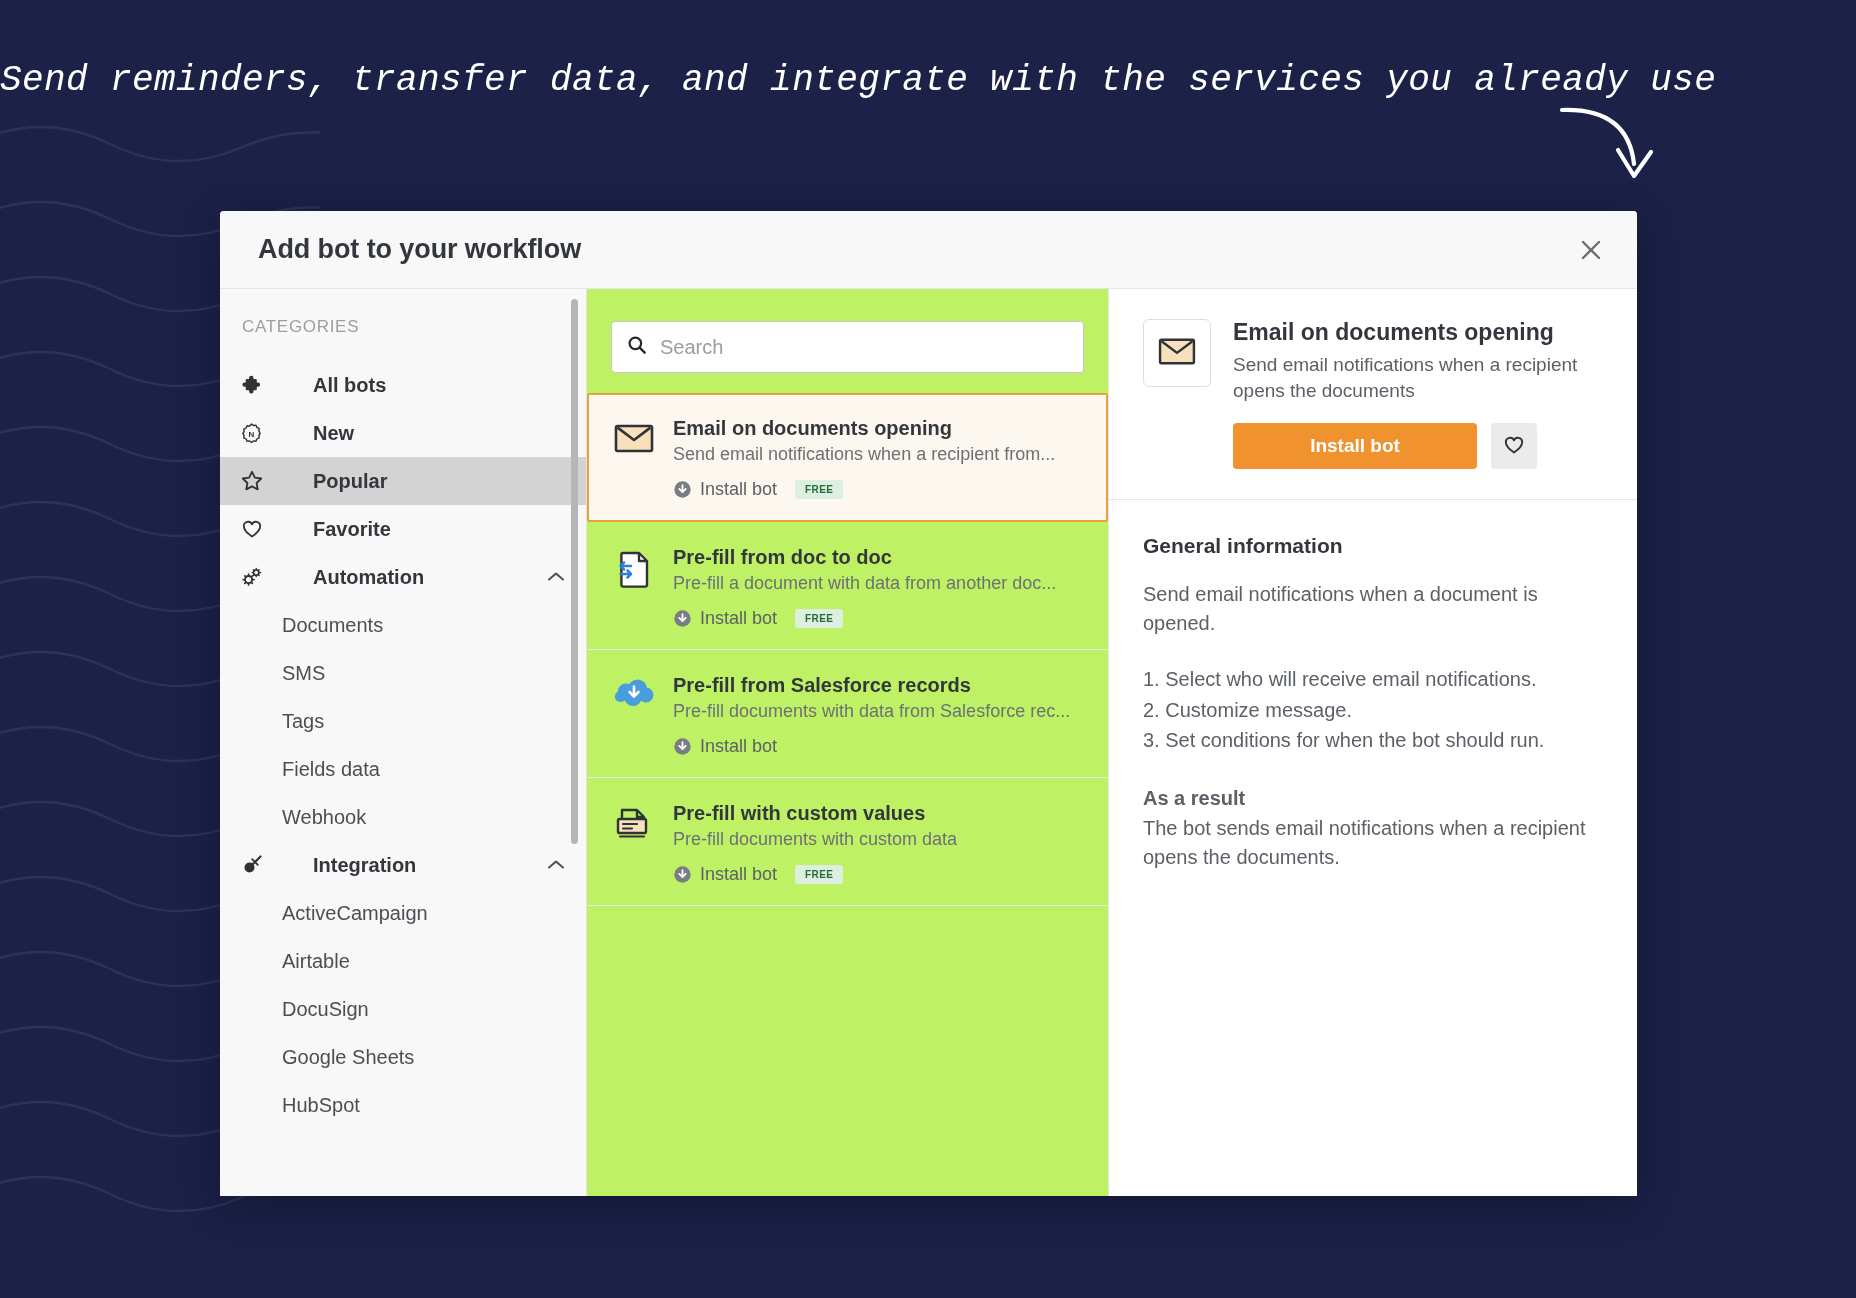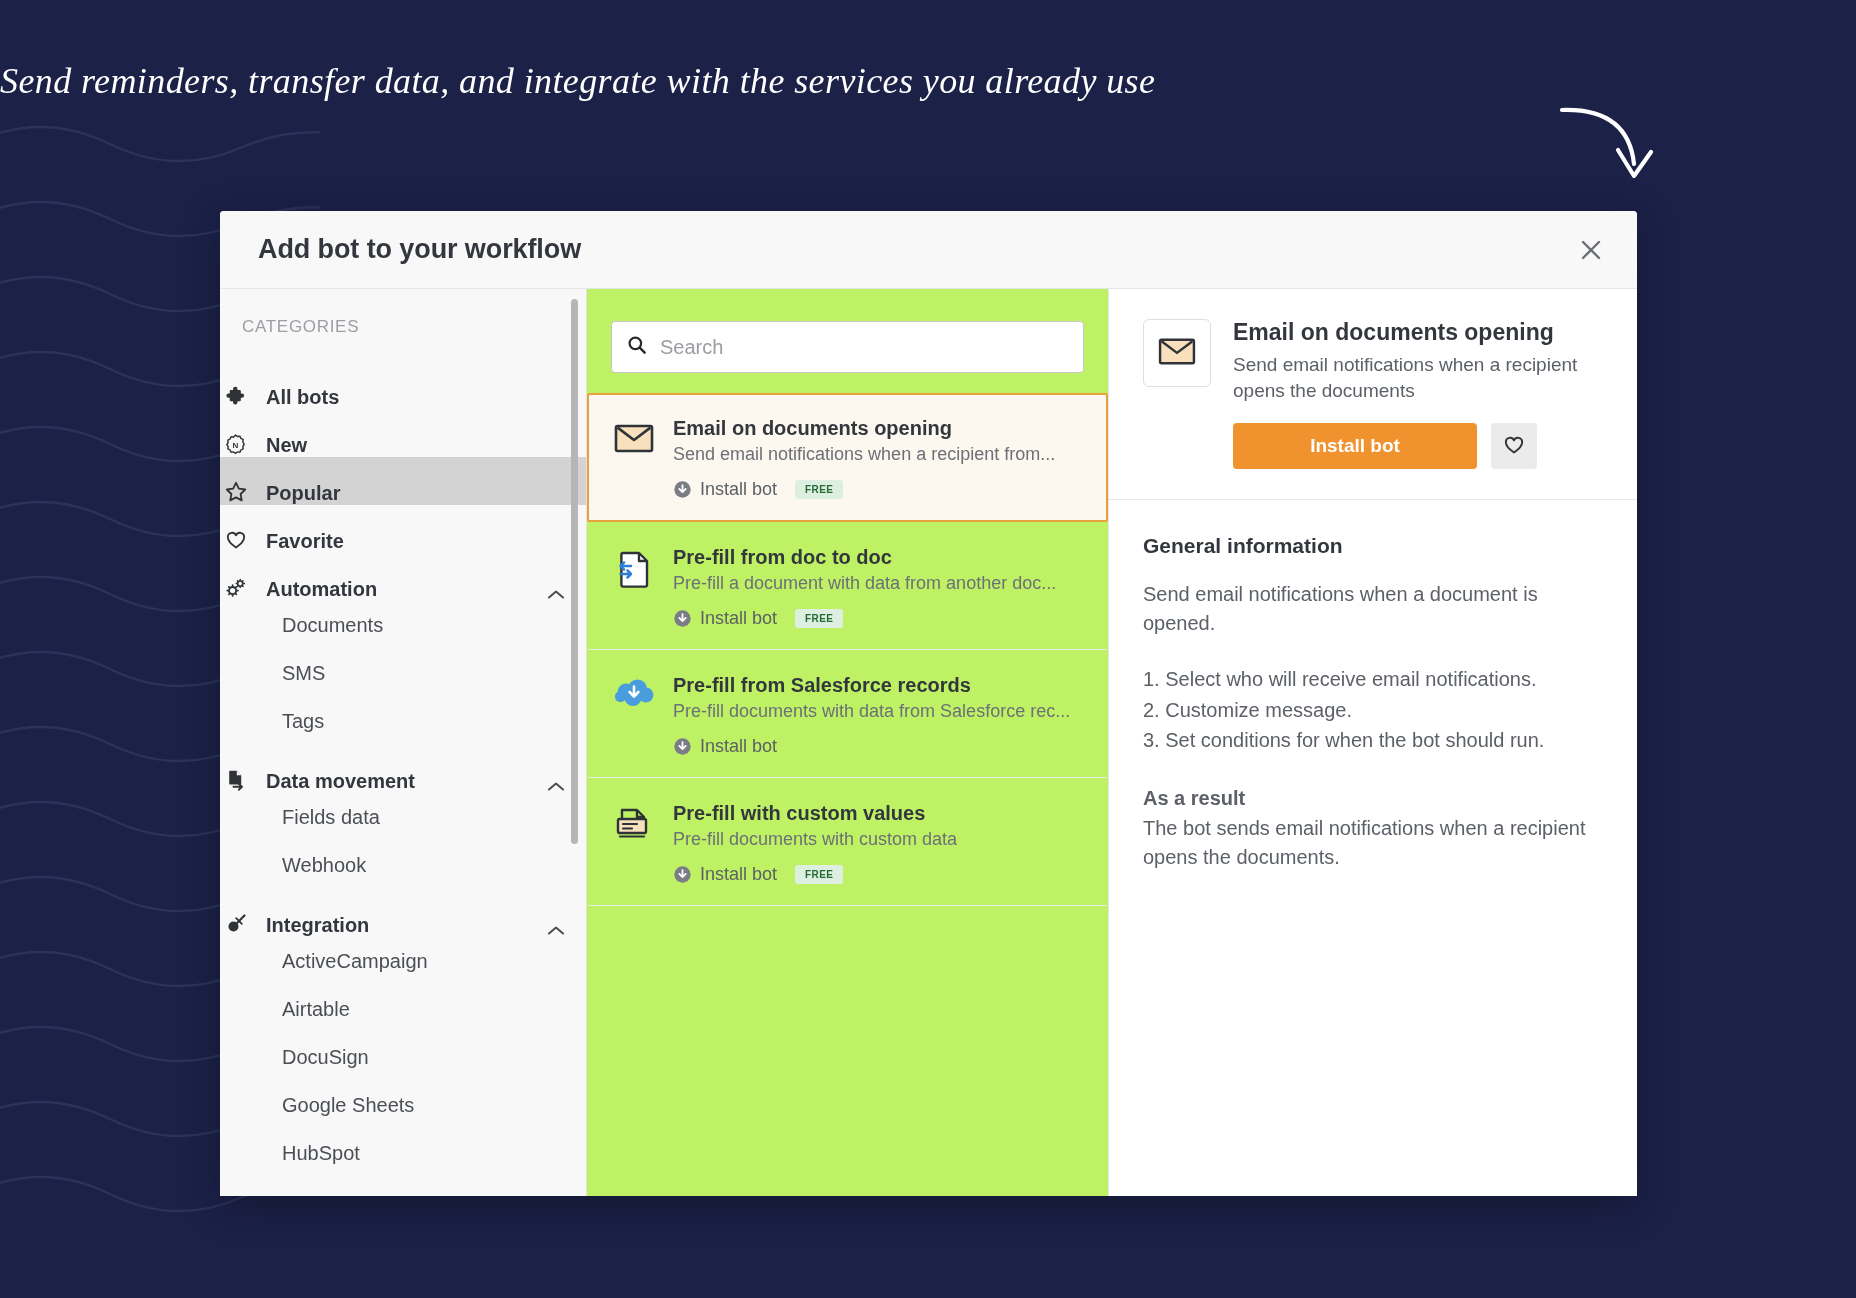--- a/index.html
+++ b/index.html
@@ -50,23 +50,23 @@
     width: 130px;
     height: 110px;
   }
 
   
   .headline {
     position: absolute;
     left: 0;
     top: 60px;
     width: 1560px;
-    text-align: left;
+    text-align: center;
     color: #ffffff;
-    font-family: Liberation Serif, serif;
+    font-family: Liberation Mono, monospace;
     font-size: 36px;
     font-style: italic;
     font-weight: 400;
     letter-spacing: 0.4px;
     white-space: nowrap;
   }
 
   
   .modal {
     position: absolute;
@@ -133,27 +133,28 @@
   .cat-header {
     padding: 0 0 0 22px;
     font-size: 17px;
     color: #9b9ea3;
     letter-spacing: 0.7px;
     margin-bottom: 24px;
   }
 
   .cat-item {
     display: flex;
-    align-items: flex-end;
+    align-items: center;
     height: 48px;
-    padding-left: 4px;
+    padding-left: 20px;
     cursor: pointer;
     font-size: 20px;
     color: #33373d;
     font-weight: 700;
+    gap: 31px;
   }
   .cat-item.active { background: #d3d3d3; }
 
   .cat-item .ico {
     width: 30px;
     height: 26px;
     display: flex;
     align-items: center;
     justify-content: flex-start;
     margin-right: 12px;
@@ -534,35 +535,20 @@
         <div class="sub-item">
           <span>Documents</span>
         </div>
         <div class="sub-item">
           <span>SMS</span>
         </div>
         <div class="sub-item">
           <span>Tags</span>
         </div>
 
-        <div class="cat-item">
-          <span class="ico">
-            <svg width="24" height="24" viewBox="0 0 24 24">
-              <path d="M5.2 2.8h7.6l4.4 4.4v8.2a1 1 0 0 1-1 1H6.2a1 1 0 0 1-1-1V3.8a1 1 0 0 1 1-1z" fill="#2f3338"></path>
-              <path d="M12.8 2.8v4.4h4.4" fill="#f8f8f8"></path>
-              <path d="M9.5 18.8h8.2M14.8 15.8l3.2 3-3.2 3" fill="none" stroke="#2f3338" stroke-width="1.9" stroke-linecap="round" stroke-linejoin="round"></path>
-            </svg>
-          </span>
-          <span class="lbl">Data movement</span>
-          <span class="chev">
-            <svg width="18" height="12" viewBox="0 0 18 12">
-                <path d="M2 8.5 L9 2.5 L16 8.5" fill="none" stroke="#4b4f55" stroke-width="2" stroke-linecap="round" stroke-linejoin="round"></path>
-              </svg>
-          </span>
-        </div>
 
         <div class="sub-item">
           <span>Fields data</span>
         </div>
         <div class="sub-item">
           <span>Webhook</span>
         </div>
 
         <div class="cat-item">
           <span class="ico">

